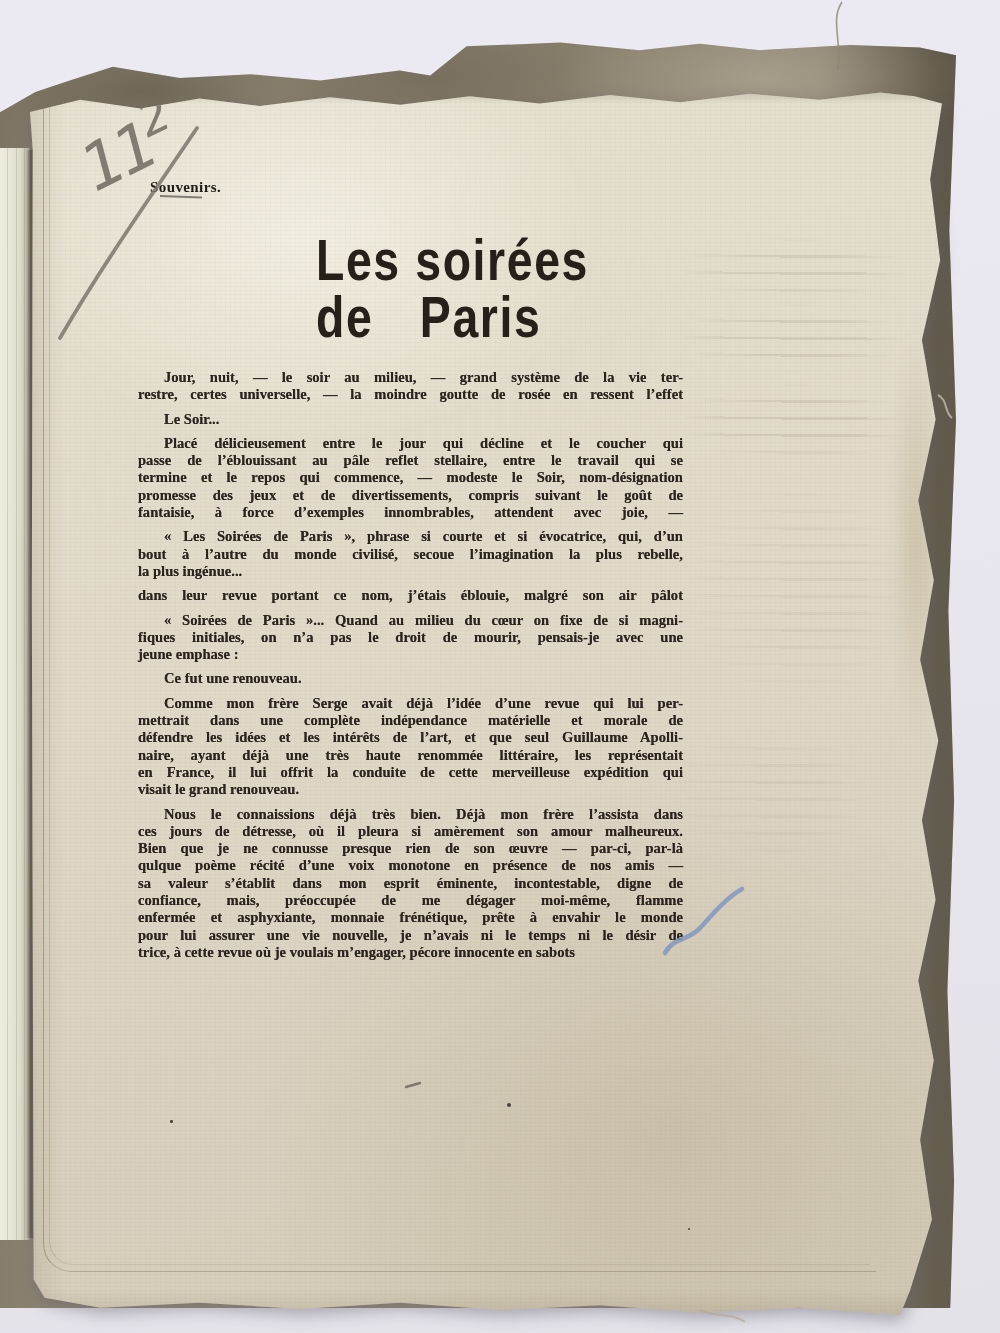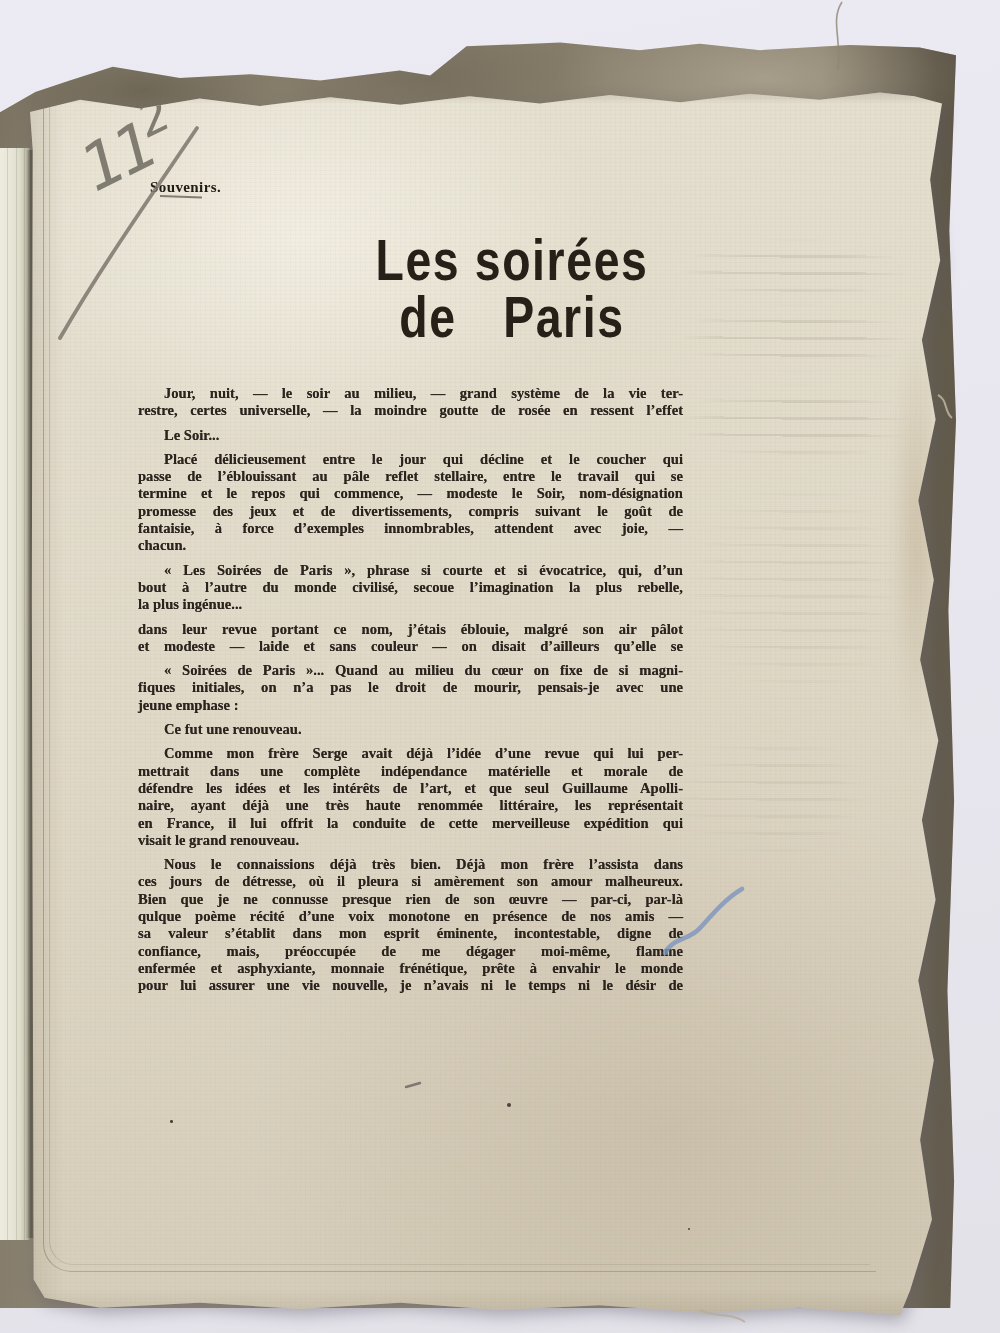--- a/index.html
+++ b/index.html
@@ -82,27 +82,27 @@
     font:700 15px/18px "Liberation Serif", serif;color:#1f1b16;letter-spacing:.4px;
   }
   .hand-number{
     left:48px;top:14px;transform:rotate(-26deg);
     font-family:"DejaVu Sans", sans-serif;font-style:italic;font-weight:400;
     color:#6e6a60;opacity:.85;letter-spacing:-5px;white-space:nowrap;
   }
   .hand-main{font-size:64px;}
   .hand-sup{font-size:46px;vertical-align:26px;letter-spacing:0;}
   .title{
-    left:237px;top:141px;width:490px;text-align:center;color:#262019;
+    left:237px;top:141px;width:490px;color:#262019;
     font-family:"Liberation Sans", sans-serif;font-weight:700;
   }
   .title-line{font-size:58px;line-height:57px;letter-spacing:2px;transform:scaleX(.8);transform-origin:50% 50%;white-space:nowrap;}
   .title-line.l2{word-spacing:40px;}
   .body-text{
-    left:108px;top:295px;width:545px;color:#2b241e;
+    left:108px;top:279px;width:545px;color:#2b241e;
     font:700 14.6px/17.3px "Liberation Serif", serif;
     text-shadow:0 0 .4px rgba(46,40,34,.65);
   }
   .para{margin:0 0 7px 0;}
   .line{text-align:justify;text-align-last:justify;}
   .line.first{text-indent:26px;}
   .line.last{text-align-last:left;}
   .overlay-svg{left:0;top:0;width:1000px;height:1333px;pointer-events:none;}
 </style>
 </head>
@@ -148,30 +148,28 @@
         </div>
         <div class="para">
           <div class="line first last">Le Soir...</div>
         </div>
         <div class="para">
           <div class="line first">Placé délicieusement entre le jour qui décline et le coucher qui</div>
           <div class="line">passe de l’éblouissant au pâle reflet stellaire, entre le travail qui se</div>
           <div class="line">termine et le repos qui commence, — modeste le Soir, nom-désignation</div>
           <div class="line">promesse des jeux et de divertissements, compris suivant le goût de</div>
           <div class="line">fantaisie, à force d’exemples innombrables, attendent avec joie, —</div>
-          <div class="line last">chacun.</div>
         </div>
         <div class="para">
           <div class="line first">« Les Soirées de Paris », phrase si courte et si évocatrice, qui, d’un</div>
           <div class="line">bout à l’autre du monde civilisé, secoue l’imagination la plus rebelle,</div>
           <div class="line last">la plus ingénue...</div>
         </div>
         <div class="para">
           <div class="line">dans leur revue portant ce nom, j’étais éblouie, malgré son air pâlot</div>
-          <div class="line">et modeste — laide et sans couleur — on disait d’ailleurs qu’elle se</div>
         </div>
         <div class="para">
           <div class="line first">« Soirées de Paris »... Quand au milieu du cœur on fixe de si magni-</div>
           <div class="line">fiques initiales, on n’a pas le droit de mourir, pensais-je avec une</div>
           <div class="line last">jeune emphase :</div>
         </div>
         <div class="para">
           <div class="line first last">Ce fut une renouveau.</div>
         </div>
         <div class="para">
@@ -184,20 +182,21 @@
         </div>
         <div class="para">
           <div class="line first">Nous le connaissions déjà très bien. Déjà mon frère l’assista dans</div>
           <div class="line">ces jours de détresse, où il pleura si amèrement son amour malheureux.</div>
           <div class="line">Bien que je ne connusse presque rien de son œuvre — par-ci, par-là</div>
           <div class="line">qulque poème récité d’une voix monotone en présence de nos amis —</div>
           <div class="line">sa valeur s’établit dans mon esprit éminente, incontestable, digne de</div>
           <div class="line">confiance, mais, préoccupée de me dégager moi-même, flamme</div>
           <div class="line">enfermée et asphyxiante, monnaie frénétique, prête à envahir le monde</div>
           <div class="line">pour lui assurer une vie nouvelle, je n’avais ni le temps ni le désir de</div>
+          <div class="line last">trice, à cette revue où je voulais m’engager, pécore innocente en sabots</div>
         </div>
       </div>
 
   </div>
 </div>
 
 <svg class="abs overlay-svg" viewBox="0 0 1000 1333" xmlns="http://www.w3.org/2000/svg">
   <path d="M197,128 C158,186 104,262 60,338" fill="none" stroke="#7b766c" stroke-width="3.8" stroke-linecap="round" opacity=".85"></path>
   <path d="M160,196 l42,1.5" fill="none" stroke="#2a2520" stroke-width="2" opacity=".55"></path>
   <path d="M406,1087 l14,-4" fill="none" stroke="#5c5650" stroke-width="2.4" stroke-linecap="round" opacity=".7"></path>

